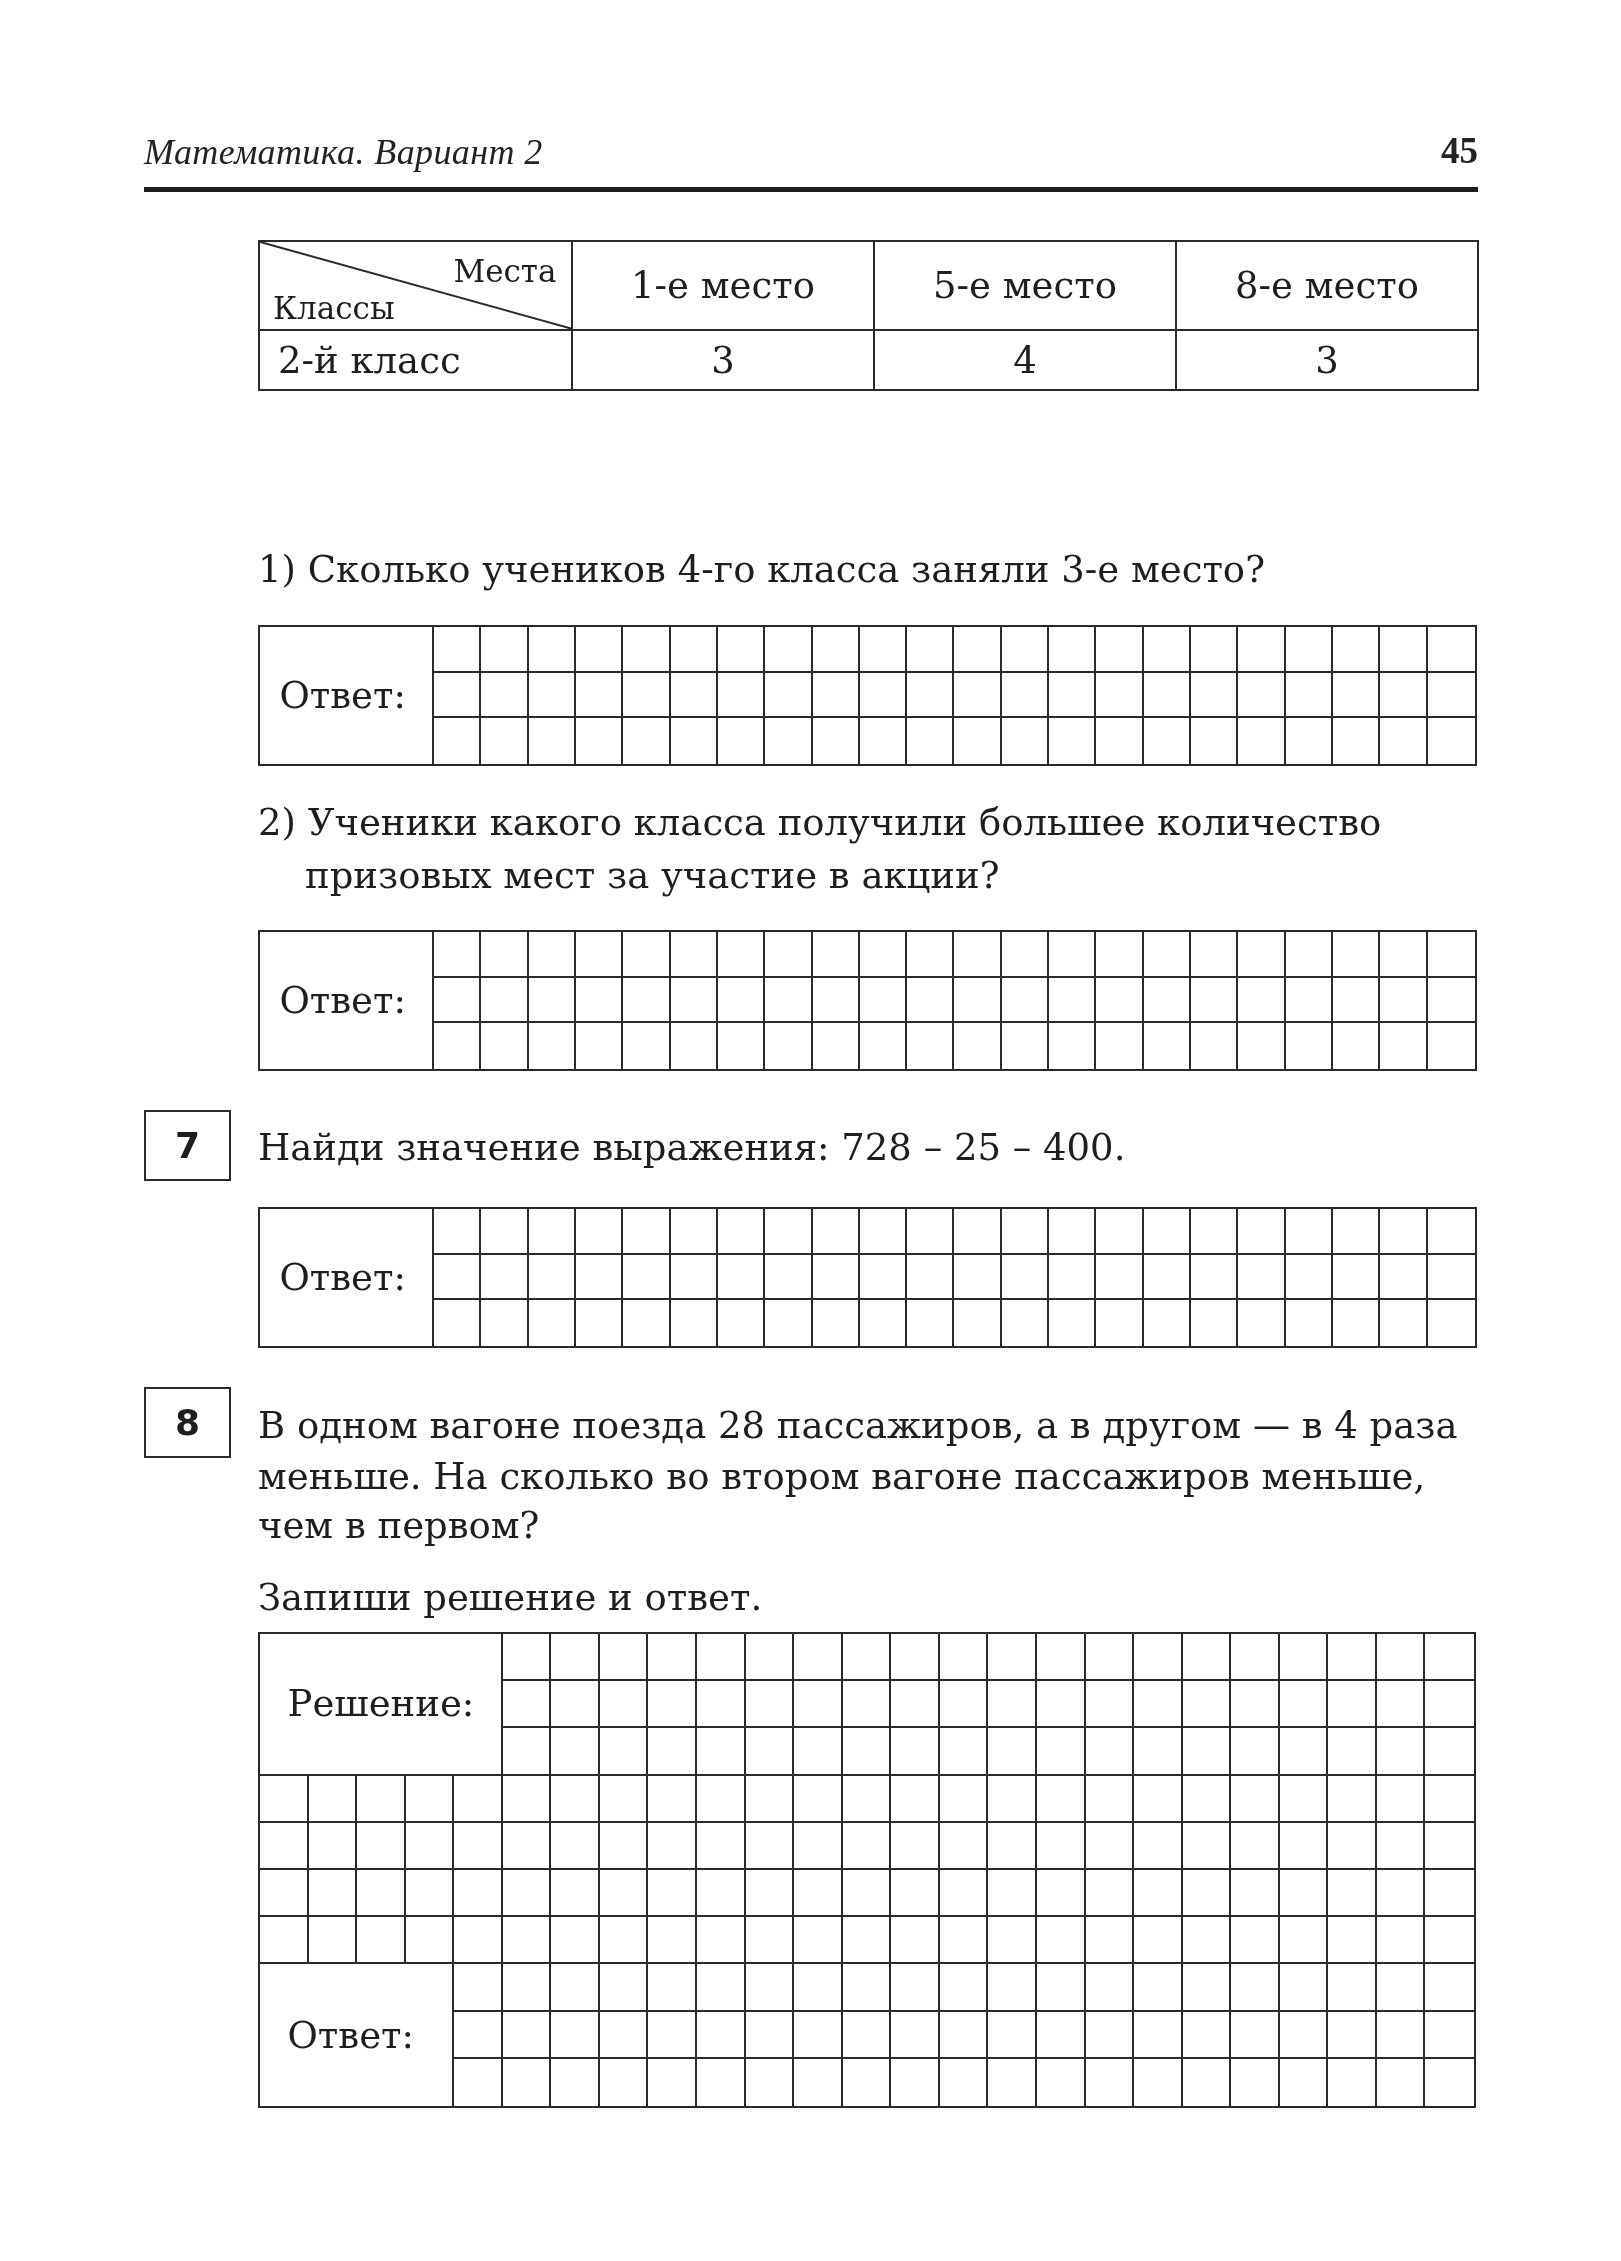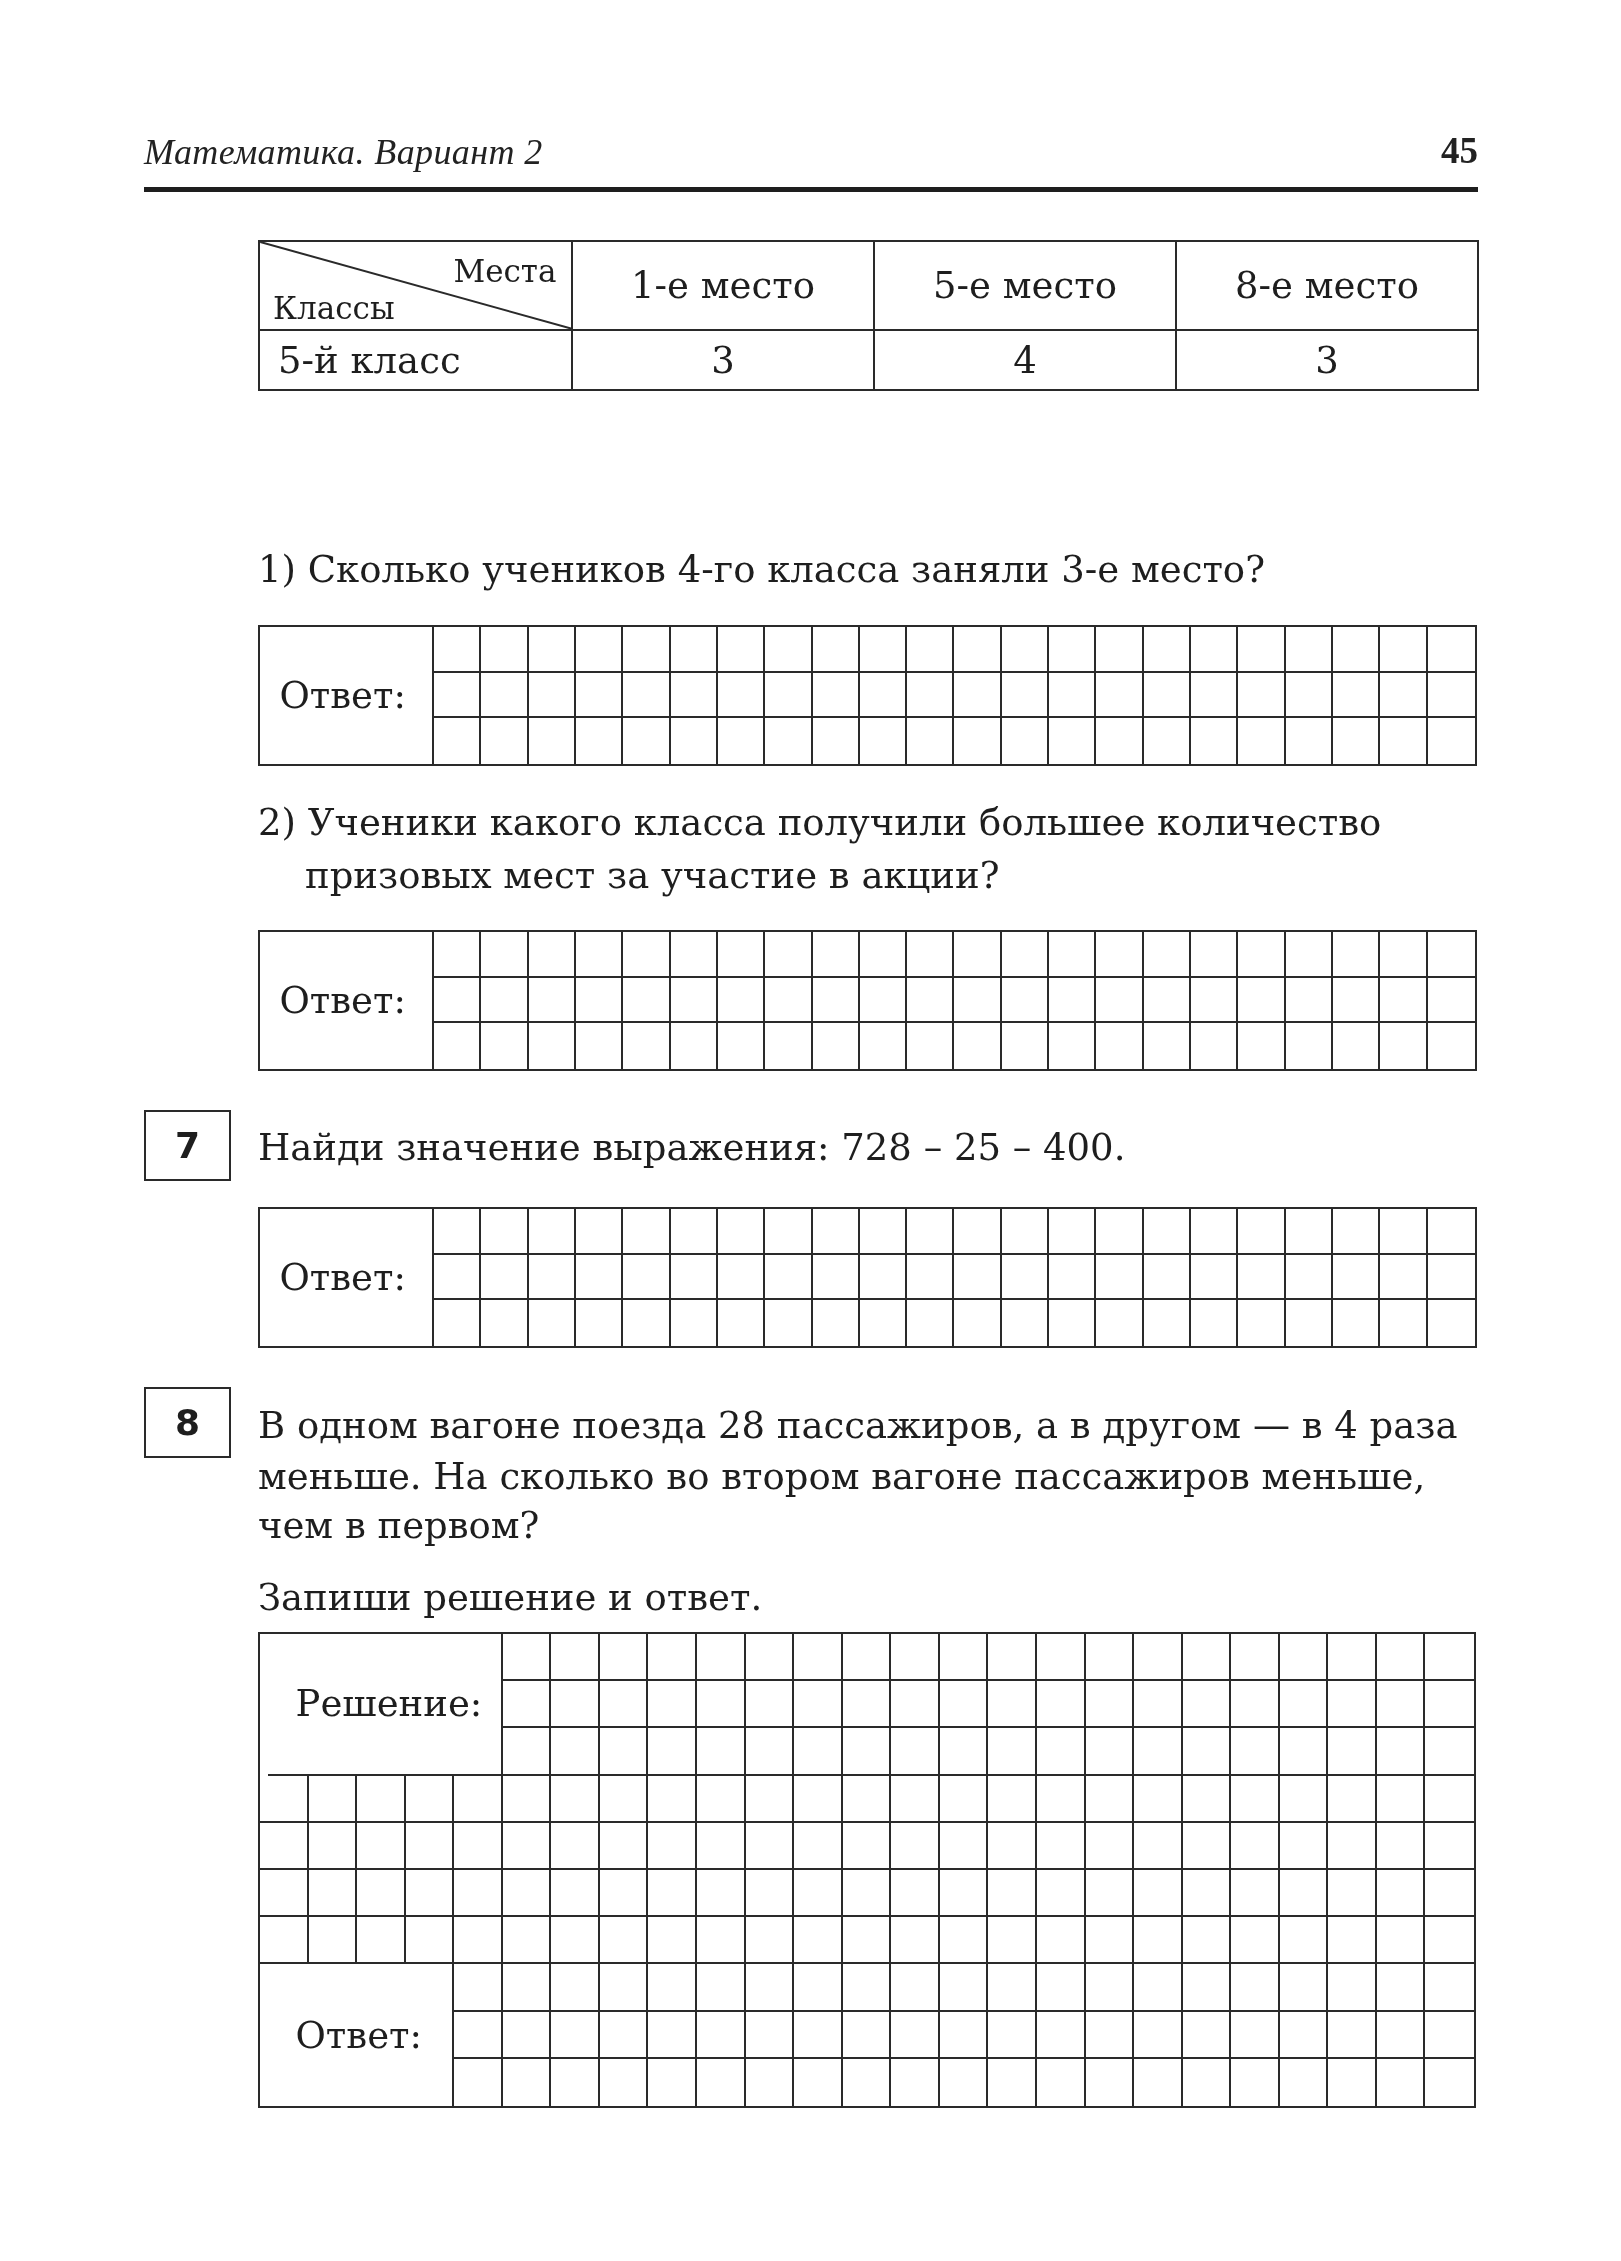--- a/index.html
+++ b/index.html
@@ -39,21 +39,21 @@
   .numbox { position:absolute; left:144px; width:87px; height:71px; border:2px solid #2a2a2a; box-sizing:border-box;
             display:flex; align-items:center; justify-content:center;
             font-family:"DejaVu Sans", sans-serif; font-weight:bold; font-size:36px; }
 
   
   .solgrid { position:absolute; left:258px; top:1632px; width:1218px; height:476px;
              display:grid; grid-template-columns:repeat(25, 1fr); grid-template-rows:repeat(10, 1fr);
              border:2px solid #2a2a2a; box-sizing:border-box; }
   .solgrid .c { border-right:2px solid #2a2a2a; border-bottom:2px solid #2a2a2a; }
   .solgrid .lbl { display:flex; align-items:center; padding-left:27.5px; font-size:37px;
-                  border-right:2px solid #2a2a2a; border-bottom:2px solid #2a2a2a;margin-left:8px; }
+                  border-right:2px solid #2a2a2a; border-bottom:2px solid #2a2a2a; }
   .solgrid .lbl-sol { grid-column:1 / span 5; grid-row:1 / span 3; }
   .solgrid .lbl-ans { grid-column:1 / span 4; grid-row:8 / span 3; border-bottom:none; }
   .solgrid .last-col { border-right:none; }
   .solgrid .last-row { border-bottom:none; }
 </style>
 </head>
 <body>
 
 <div class="abs header-title">Математика. Вариант 2</div>
 <div class="abs header-page">45</div>
@@ -75,21 +75,21 @@
         </svg>
         <span class="top-lbl">Места</span>
         <span class="bot-lbl">Классы</span>
       </div>
     </td>
     <td>1-е место</td>
     <td>5-е место</td>
     <td>8-е место</td>
   </tr>
   <tr class="row">
-    <td class="rowlabel">5-й класс</td>
+    <td class="rowlabel">2-й класс</td>
     <td>3</td>
     <td>4</td>
     <td>3</td>
   </tr>
 </tbody>
   </table>
 
 <div class="abs q" style="left:258px; top:544px;">1) Сколько учеников 4-го класса заняли 3-е место?</div>
 <div class="ansbox" style="top:625px;">
   <div class="label">Ответ:</div>

